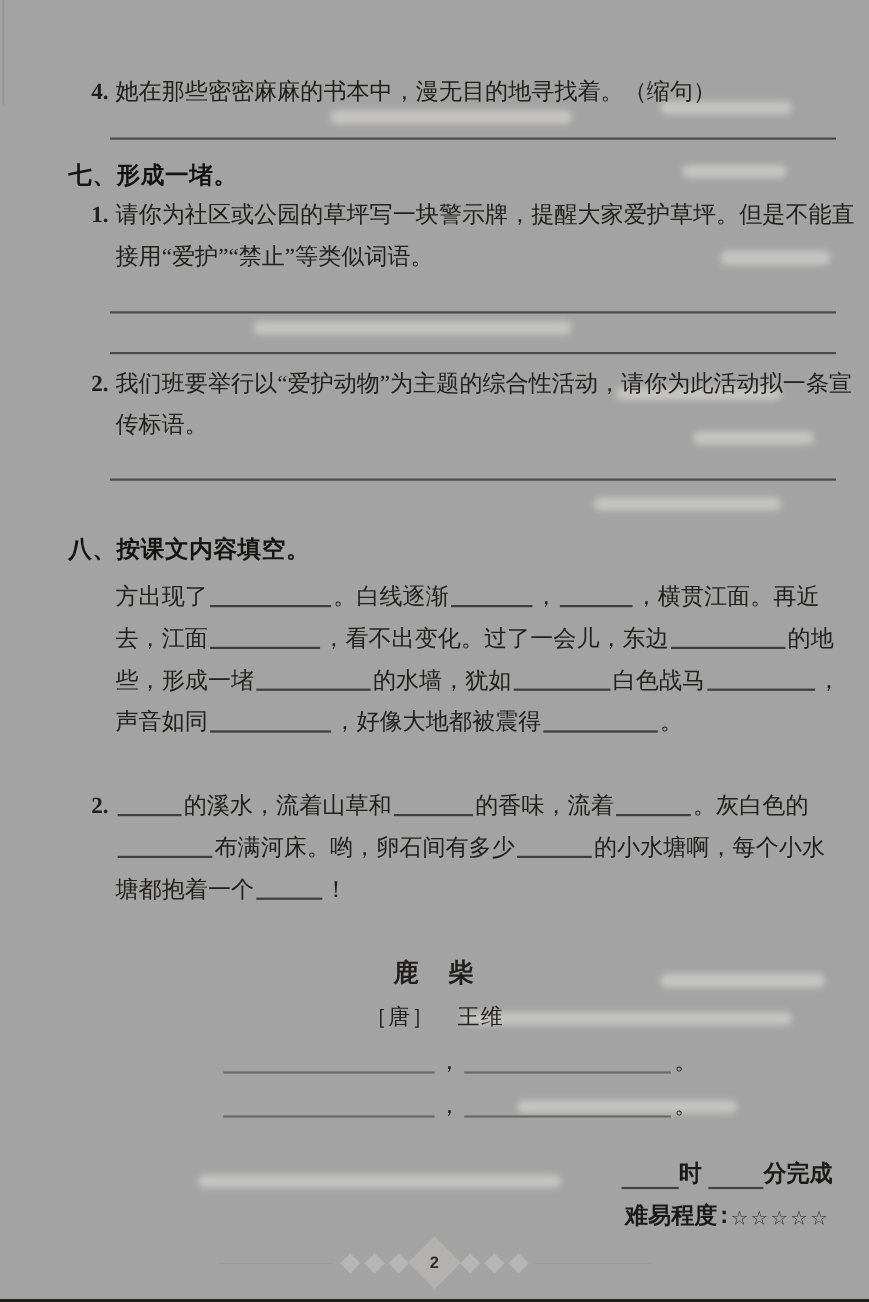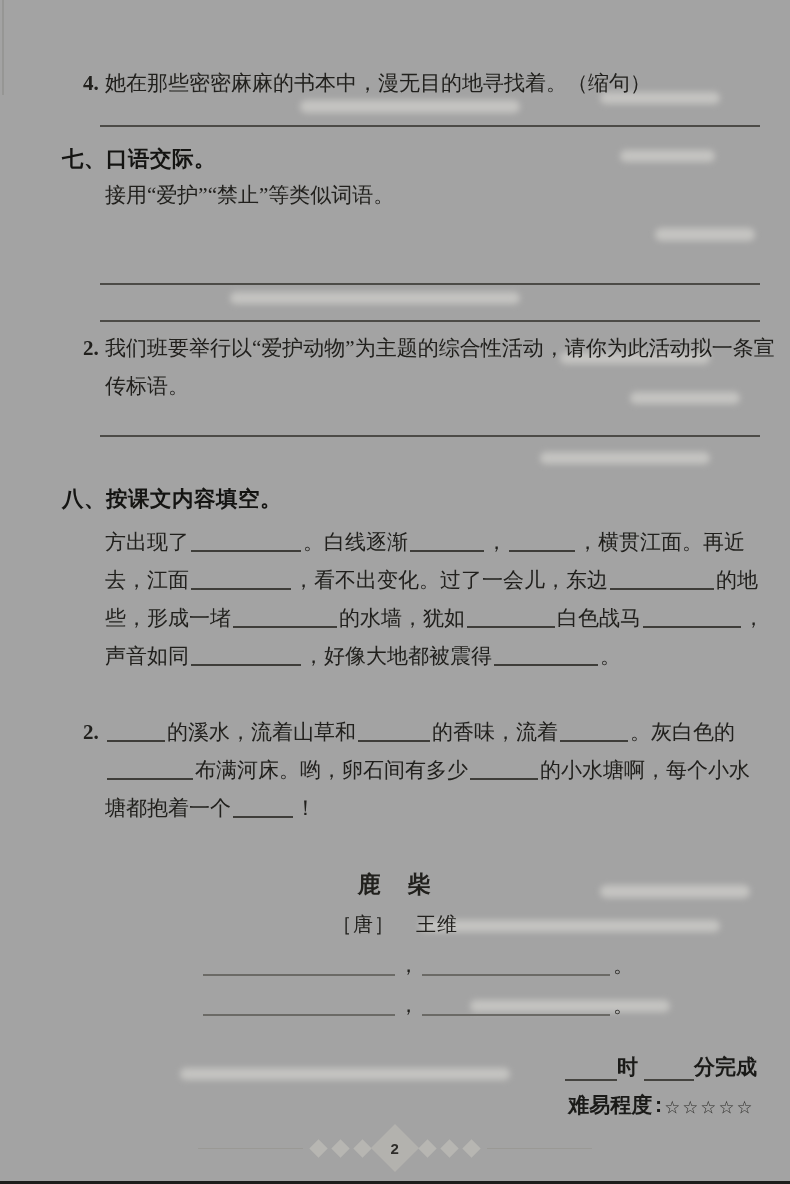--- a/index.html
+++ b/index.html
@@ -76,23 +76,24 @@
   <div class="artifact" style="left:470px;top:1000px;width:200px;height:12px;"></div>
   <div class="artifact" style="left:180px;top:1068px;width:330px;height:12px;"></div>
 
   <div class="scan-left"></div>
 
   <div class="abs q-line" style="top:64px;left:83px;">
     <span class="q-num">4.</span><span>她在那些密密麻麻的书本中，漫无目的地寻找着。（缩句）</span>
   </div>
   <div class="abs ans-line" style="top:107px;left:100px;width:660px;"></div>
 
-  <div class="abs sec-heading" style="top:144px;left:62px;">七、口语交际。</div>
+  <div class="abs sec-heading" style="top:144px;left:62px;">七、形成一堵。</div>
 
   <div class="abs" style="top:176px;left:83px;">
+    <div class="q-line"><span class="q-num">1.</span><span>请你为社区或公园的草坪写一块警示牌，提醒大家爱护草坪。但是不能直</span></div>
     <div class="q-line cont">接用“爱护”“禁止”等类似词语。</div>
   </div>
   <div class="abs ans-line" style="top:265px;left:100px;width:660px;"></div>
   <div class="abs ans-line" style="top:302px;left:100px;width:660px;"></div>
 
   <div class="abs" style="top:329px;left:83px;font-family:Liberation Serif, serif;">
     <div class="q-line"><span class="q-num">2.</span><span>我们班要举行以“爱护动物”为主题的综合性活动，请你为此活动拟一条宣</span></div>
     <div class="q-line cont">传标语。</div>
   </div>
   <div class="abs ans-line" style="top:417px;left:100px;width:660px;"></div>

